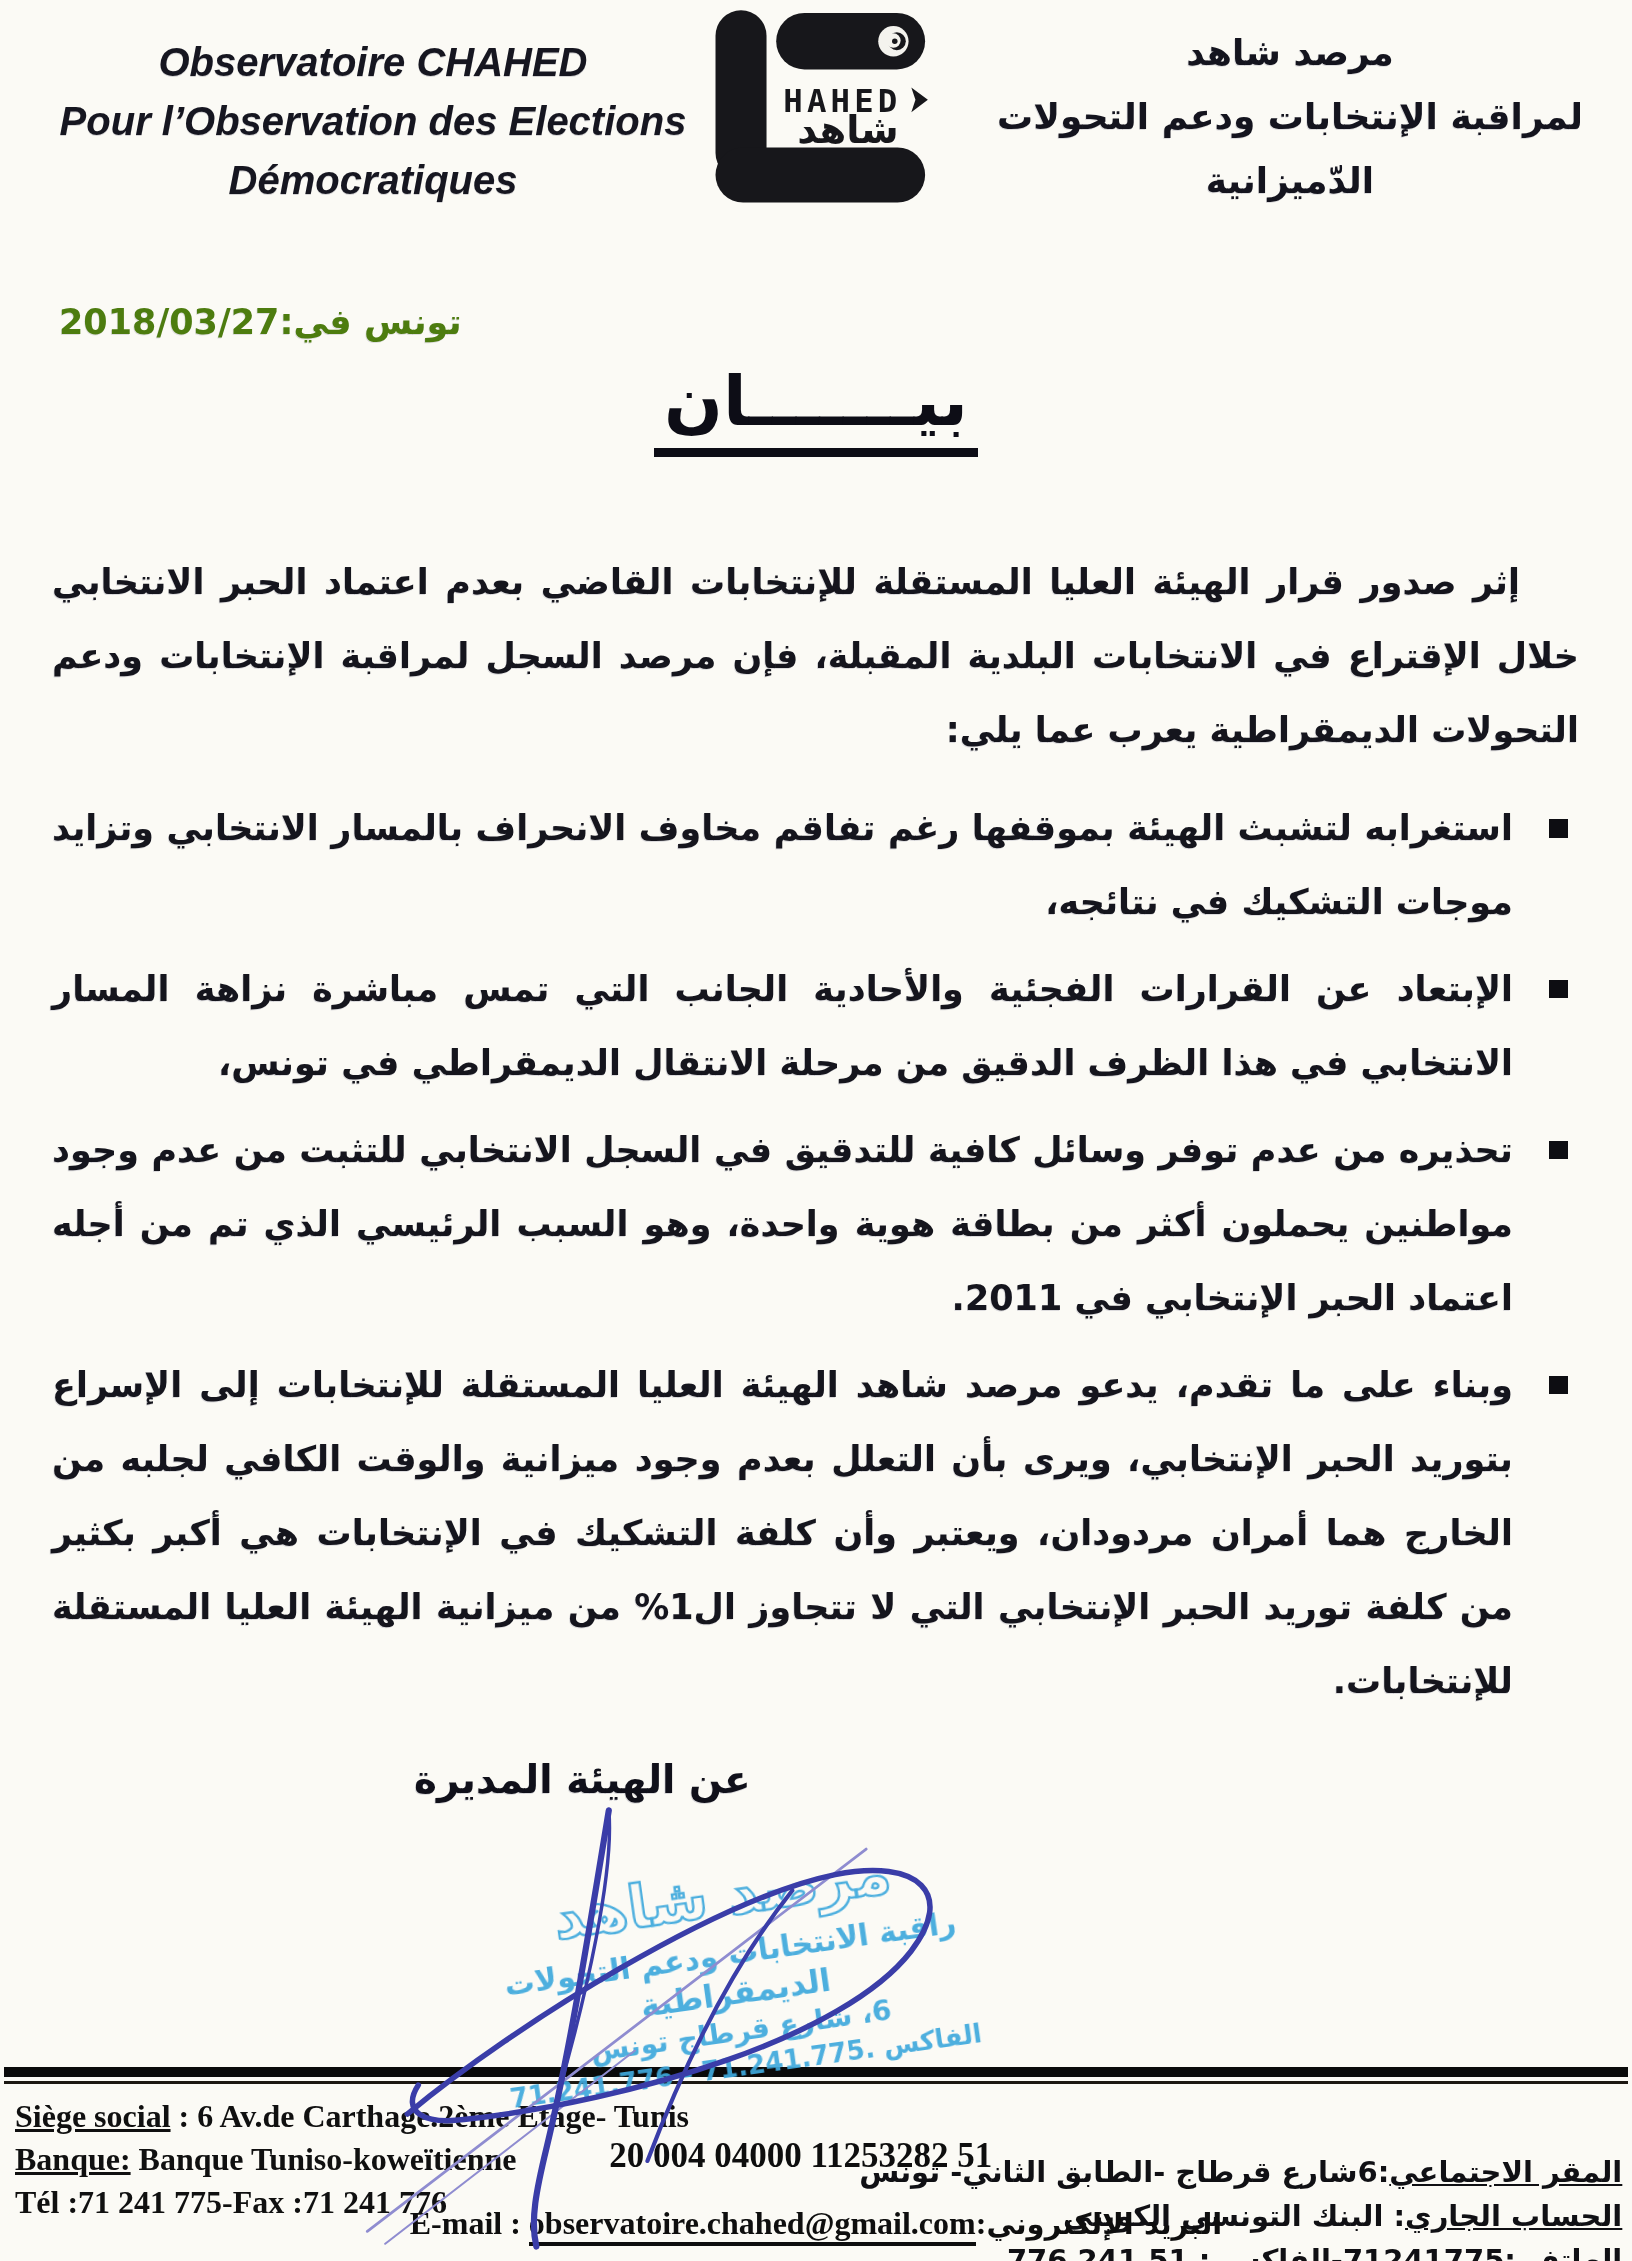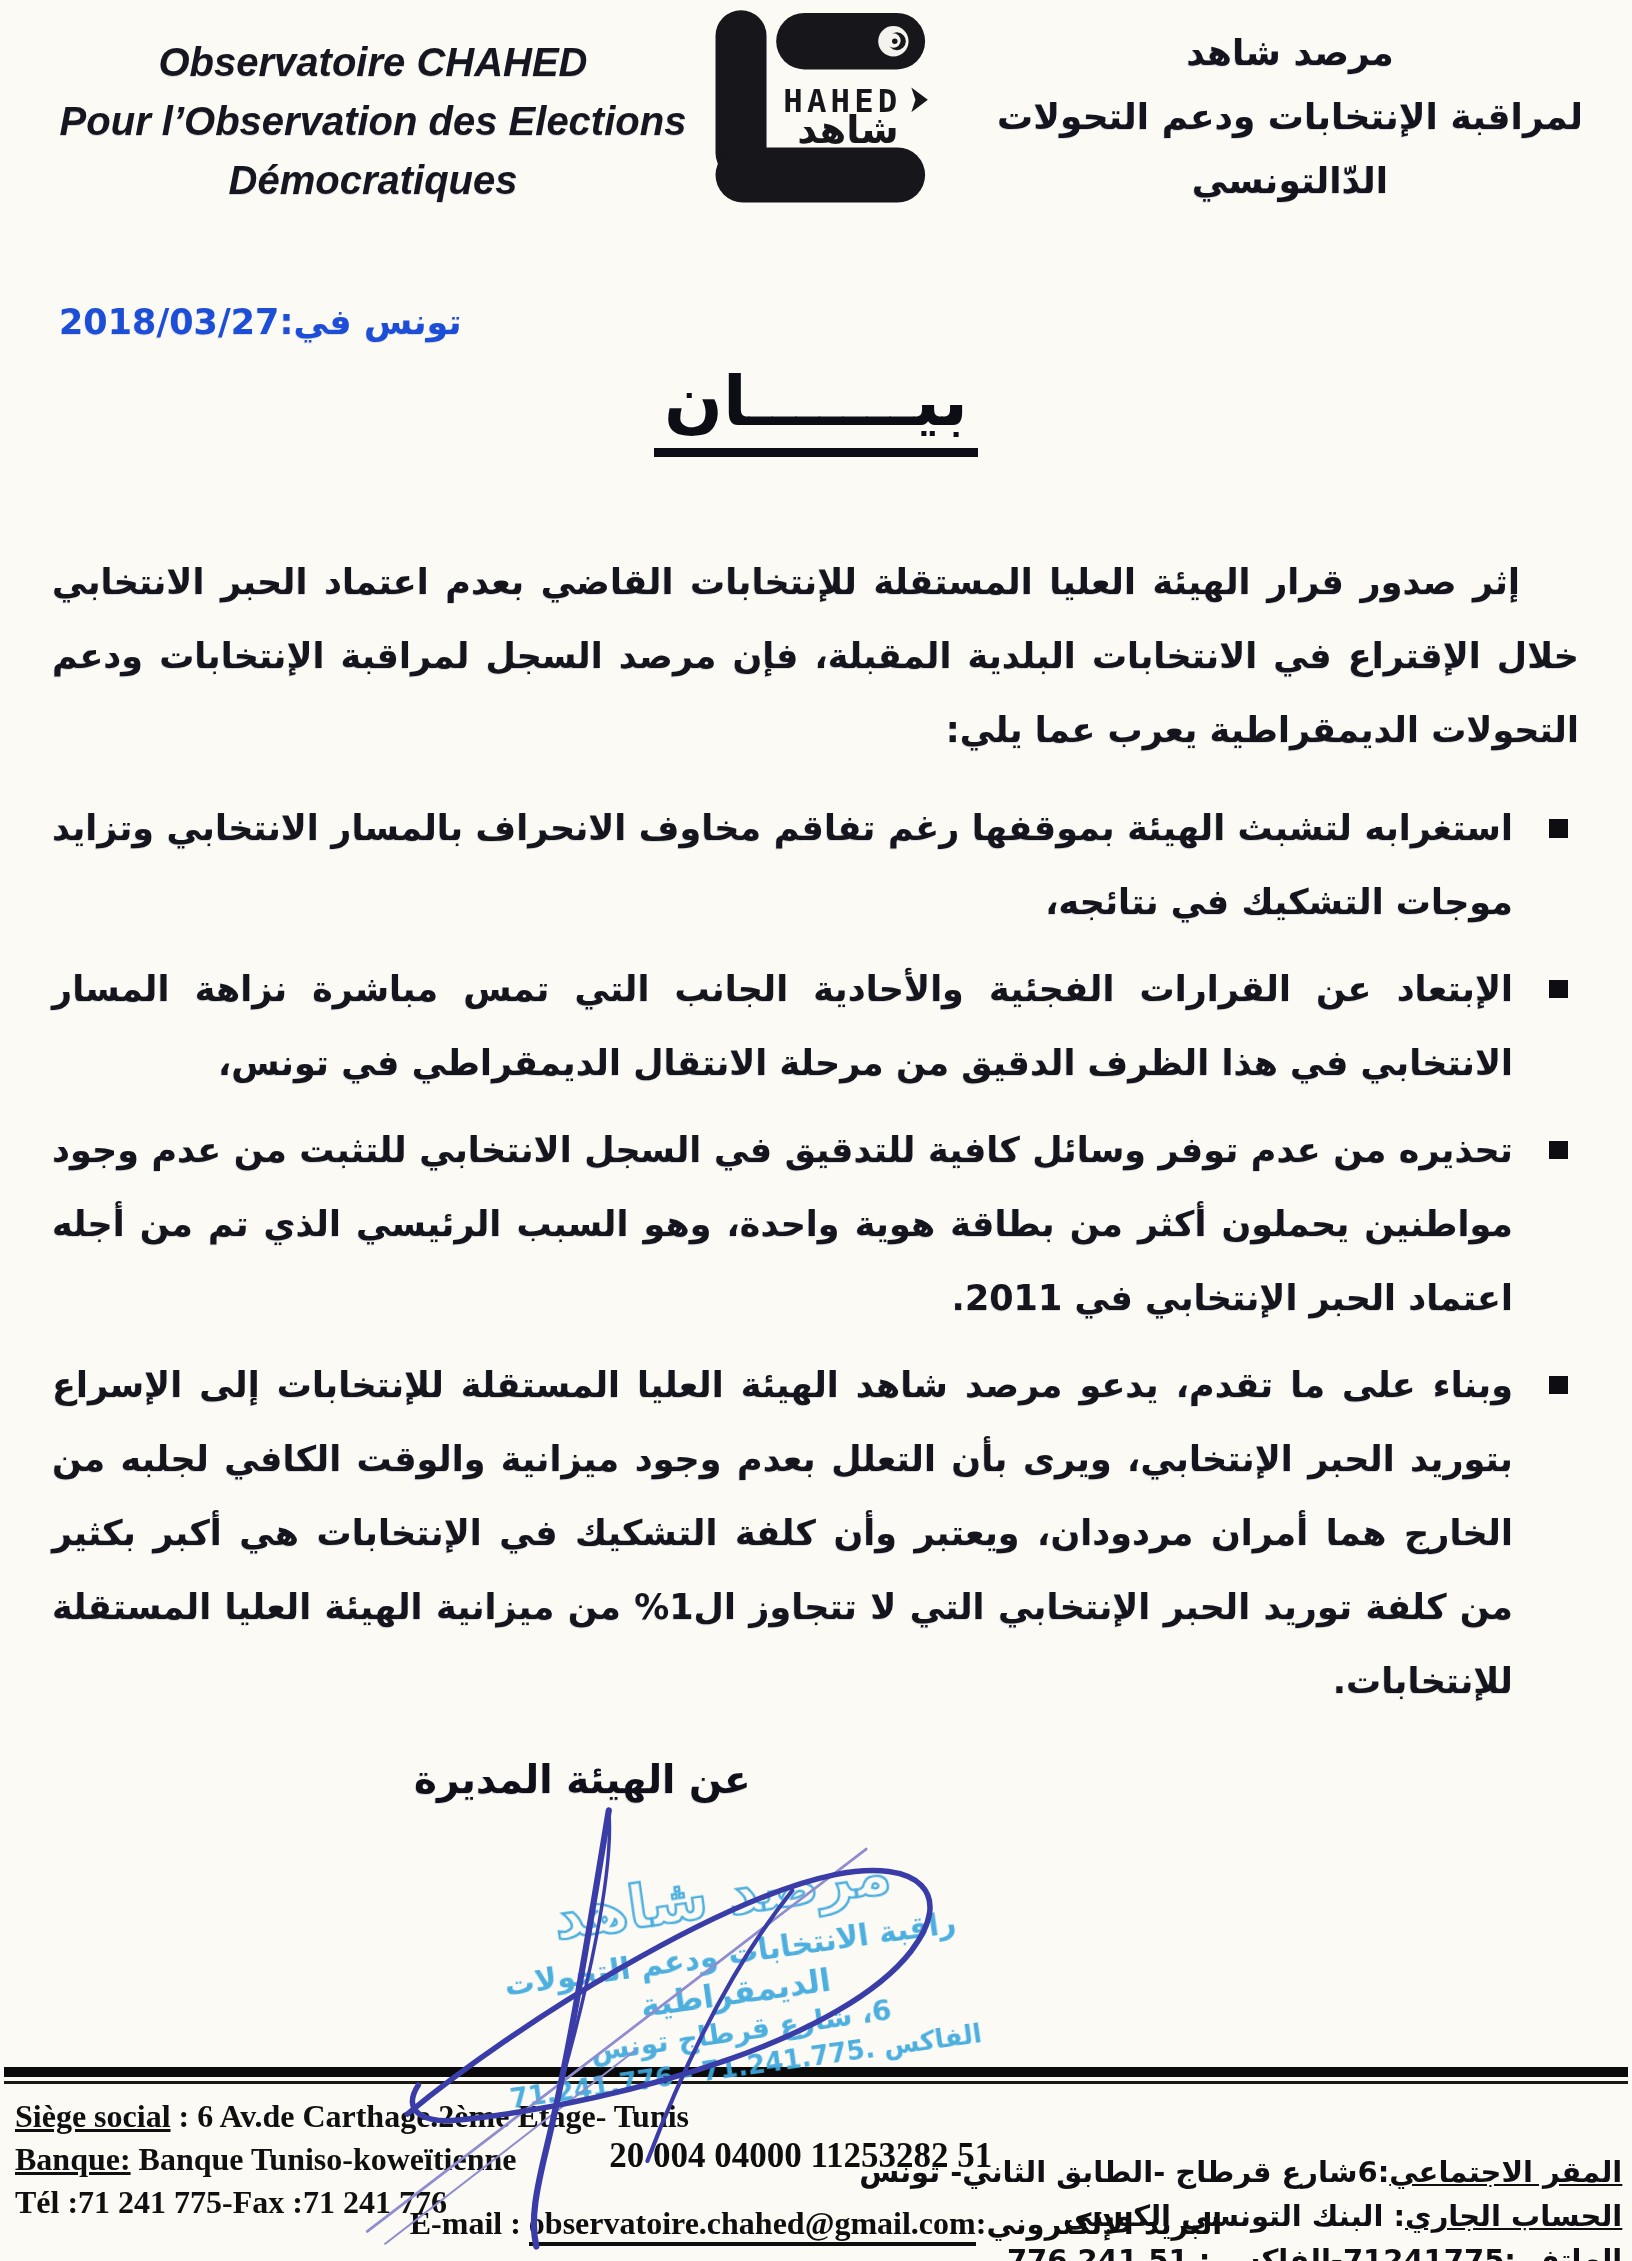--- a/index.html
+++ b/index.html
@@ -26,21 +26,21 @@
   .hdr-ar{
     position:absolute;right:21px;top:21px;width:642px;
     text-align:center;
     font-weight:bold;font-size:36px;line-height:64px;color:#14141e;
     text-shadow:-0.7px 1.4px 0 rgba(110,110,130,.22);
   }
   .hdr-logo{position:absolute;left:710px;top:5.5px;width:222px;height:198px;}
   
   .date{
     position:absolute;left:59px;top:302px;
-    font-weight:bold;font-size:35px;color:#1d4ed8;
+    font-weight:bold;font-size:35px;color:#4d7c0f;
     text-shadow:-0.7px 1.4px 0 rgba(110,110,130,.2);
   }
   .title-wrap{position:absolute;left:0;top:362px;width:100%;text-align:center;}
   .title{
     display:inline-block;
     font-size:69px;font-weight:bold;color:#0d0d16;
     border-bottom:9.7px solid #0d0d16;
     padding:0 9.7px 7px 9.7px;line-height:1.15;
   }
   
@@ -138,21 +138,21 @@
         <text x="192" y="153" text-anchor="middle" font-family="DejaVu Sans Mono, monospace" font-size="47" font-weight="bold" letter-spacing="6" fill="#17171b">HAHED</text>
         <polygon points="292,118 316,136 292,154 298,136" fill="#17171b"></polygon>
 
         <text x="200" y="199" text-anchor="middle" font-family="DejaVu Sans, sans-serif" font-size="56" font-weight="bold" fill="#17171b">شاهد</text>
       </svg>
     </div>
 
     <div class="hdr-ar" dir="rtl">
       <div>مرصد شاهد</div>
       <div>لمراقبة الإنتخابات ودعم التحولات</div>
-      <div>الدّالتونسي</div>
+      <div>الدّميزانية</div>
     </div>
   </div>
 
   <div class="date" dir="rtl">تونس في:2018/03/27</div>
 
   <div class="title-wrap">
     <span class="title" dir="rtl">بيـــــــان</span>
   </div>
 
   <div class="body-text" dir="rtl">

